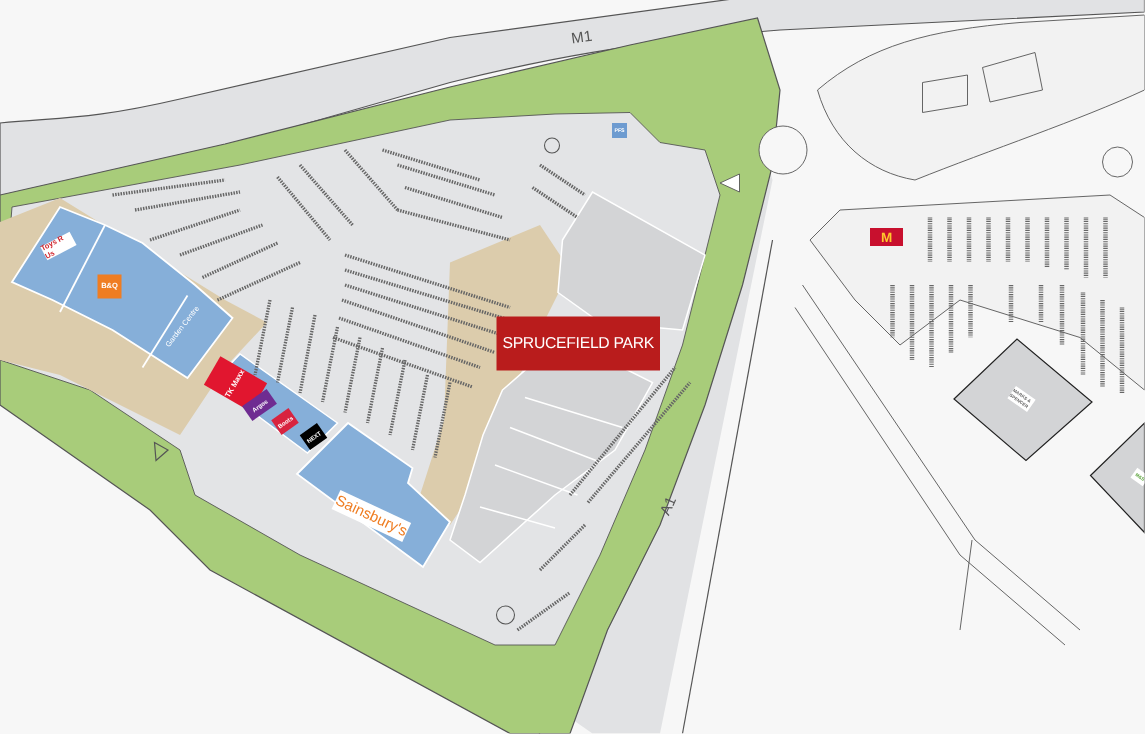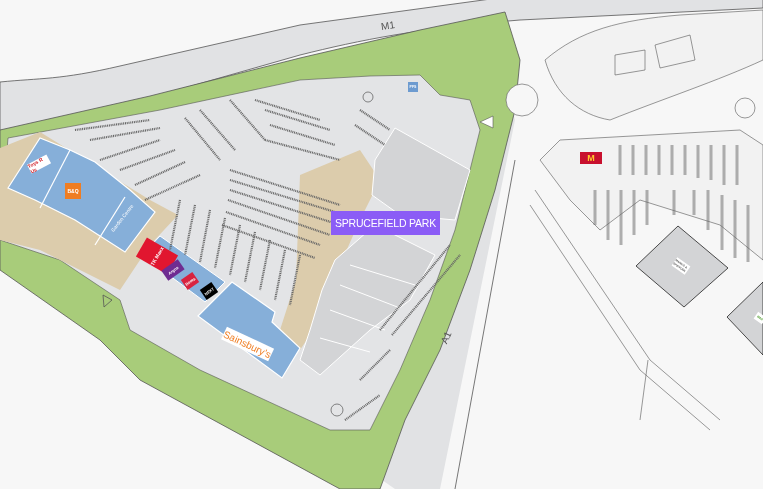--- a/index.html
+++ b/index.html
@@ -1,20 +1,20 @@
 <!DOCTYPE html>
 <html><head>
 <meta charset="utf-8">
 <style>
   html, body { margin: 0; padding: 0; }
   body { width: 763px; height: 489px; overflow: hidden; background: #f7f7f7; font-family: "Liberation Sans", sans-serif; position: relative; }
   #map { position: absolute; left: 0; top: 0; width: 763px; height: 489px; }
   .park-label {
-    position: absolute; left: 331px; top: 211px; width: 109px; height: 24px;
-    background: #8b5cf6; color: #ffffff; font-family: "Liberation Sans", sans-serif;
+    position: absolute; left: 331px; top: 211px; width: 109px; height: 36px;
+    background: #b91c1c; color: #ffffff; font-family: "Liberation Sans", sans-serif;
     font-size: 10.5px; letter-spacing: -0.2px; display: flex; align-items: center; justify-content: center;
     white-space: nowrap;
   }
   .road-label { position: absolute; font-family: "Liberation Sans", sans-serif; color: #555; font-size: 10px; }
   .m1-label { left: 381px; top: 20px; transform: rotate(-8deg); }
   .a1-label { left: 440px; top: 332px; transform: rotate(-66deg); }
   .store-logo { position: absolute; display: flex; align-items: center; justify-content: center; font-family: "Liberation Sans", sans-serif; font-weight: bold; }
   .toysrus { left: 28px; top: 159px; width: 22px; height: 10px; background: #fff; color: #d0262e; font-size: 5px; transform: rotate(-28deg); }
   .bq { left: 65px; top: 183px; width: 16px; height: 16px; background: #ef7d22; color: #fff; font-size: 5px; }
   .garden { left: 102px; top: 213px; width: 40px; height: 10px; color: #fff; font-size: 5px; font-weight: normal; transform: rotate(-52deg); }

